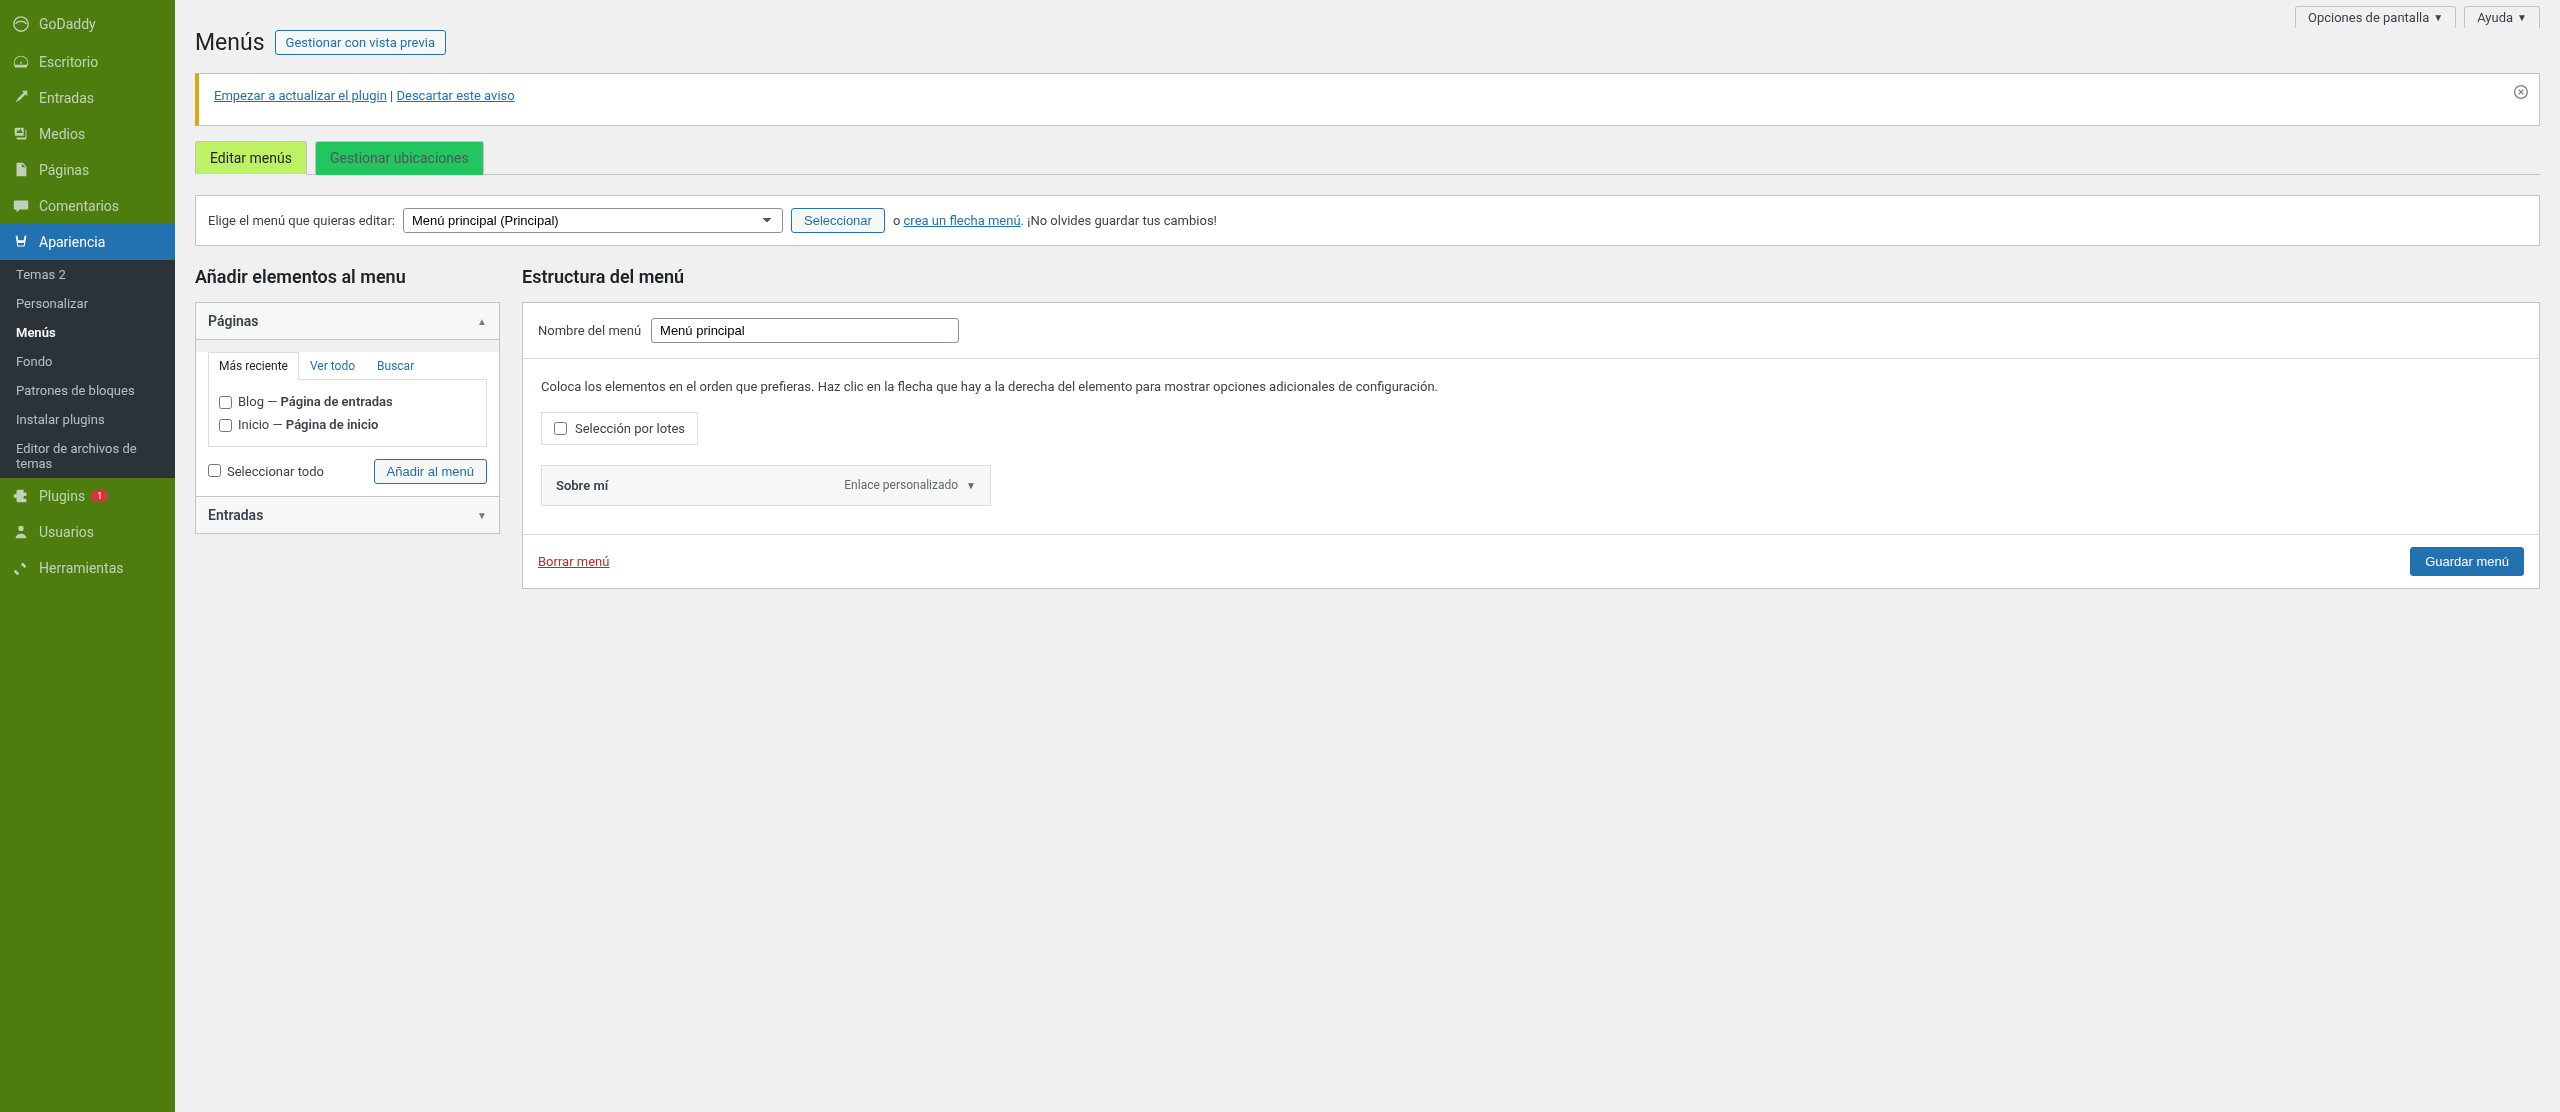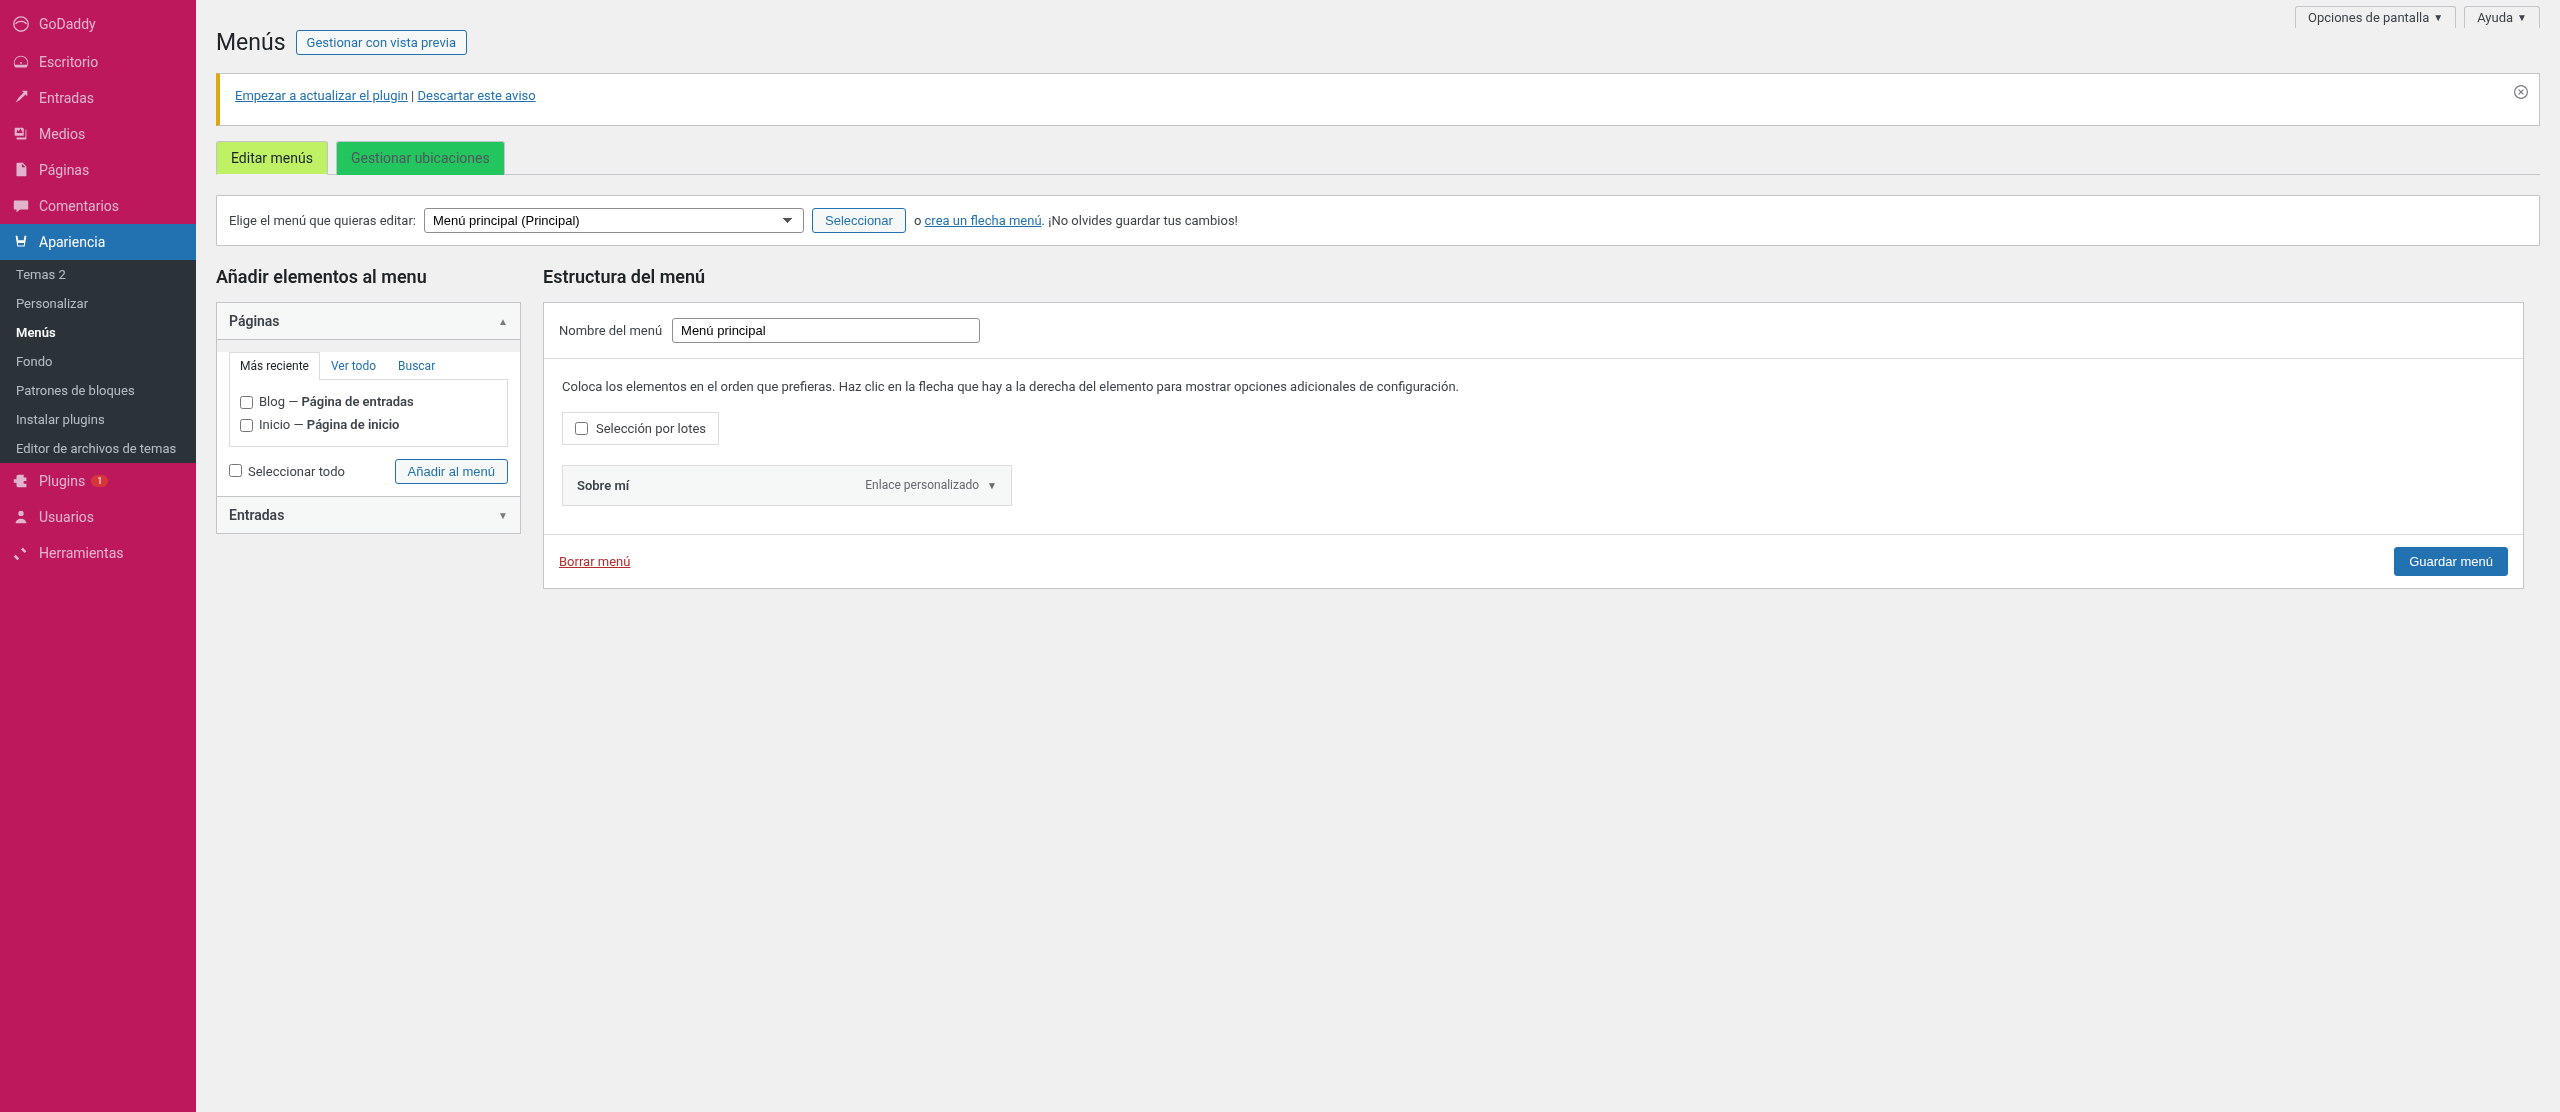--- a/index.html
+++ b/index.html
@@ -7,22 +7,22 @@
       font-family: -apple-system, BlinkMacSystemFont, "Segoe UI", Roboto, Oxygen-Sans, Ubuntu, Cantarell, "Helvetica Neue", sans-serif;
       font-size: 13px;
       color: #3c434a;
       background: #f0f0f1;
       display: flex;
       min-height: 100vh;
     }
     
     
     .sidebar {
-      width: 196px;
-      background: #be185d;
+      width: 175px;
+      background: #4d7c0f;
       color: #f0f0f1;
       flex-shrink: 0;
       padding-top: 4px;
     }
     .sidebar-item {
       display: flex;
       align-items: center;
       padding: 8px 11px;
       font-size: 14px;
       color: rgba(240,246,252,0.7);
@@ -202,21 +202,21 @@
       font-size: 13px;
       cursor: pointer;
     }
     .selector-bar .or-text { font-size: 13px; color: #3c434a; }
     .selector-bar .or-text a { color: #2271b1; text-decoration: underline; }
     
     
     .menu-layout {
       display: flex;
       gap: 22px;
-      padding: 0 36px 20px 20px;
+      padding: 0 20px 20px 20px;
     }
     .col-left {
       width: 305px;
       flex-shrink: 0;
     }
     .col-right {
       flex: 1;
     }
     .col-heading {
       font-size: 18px;

